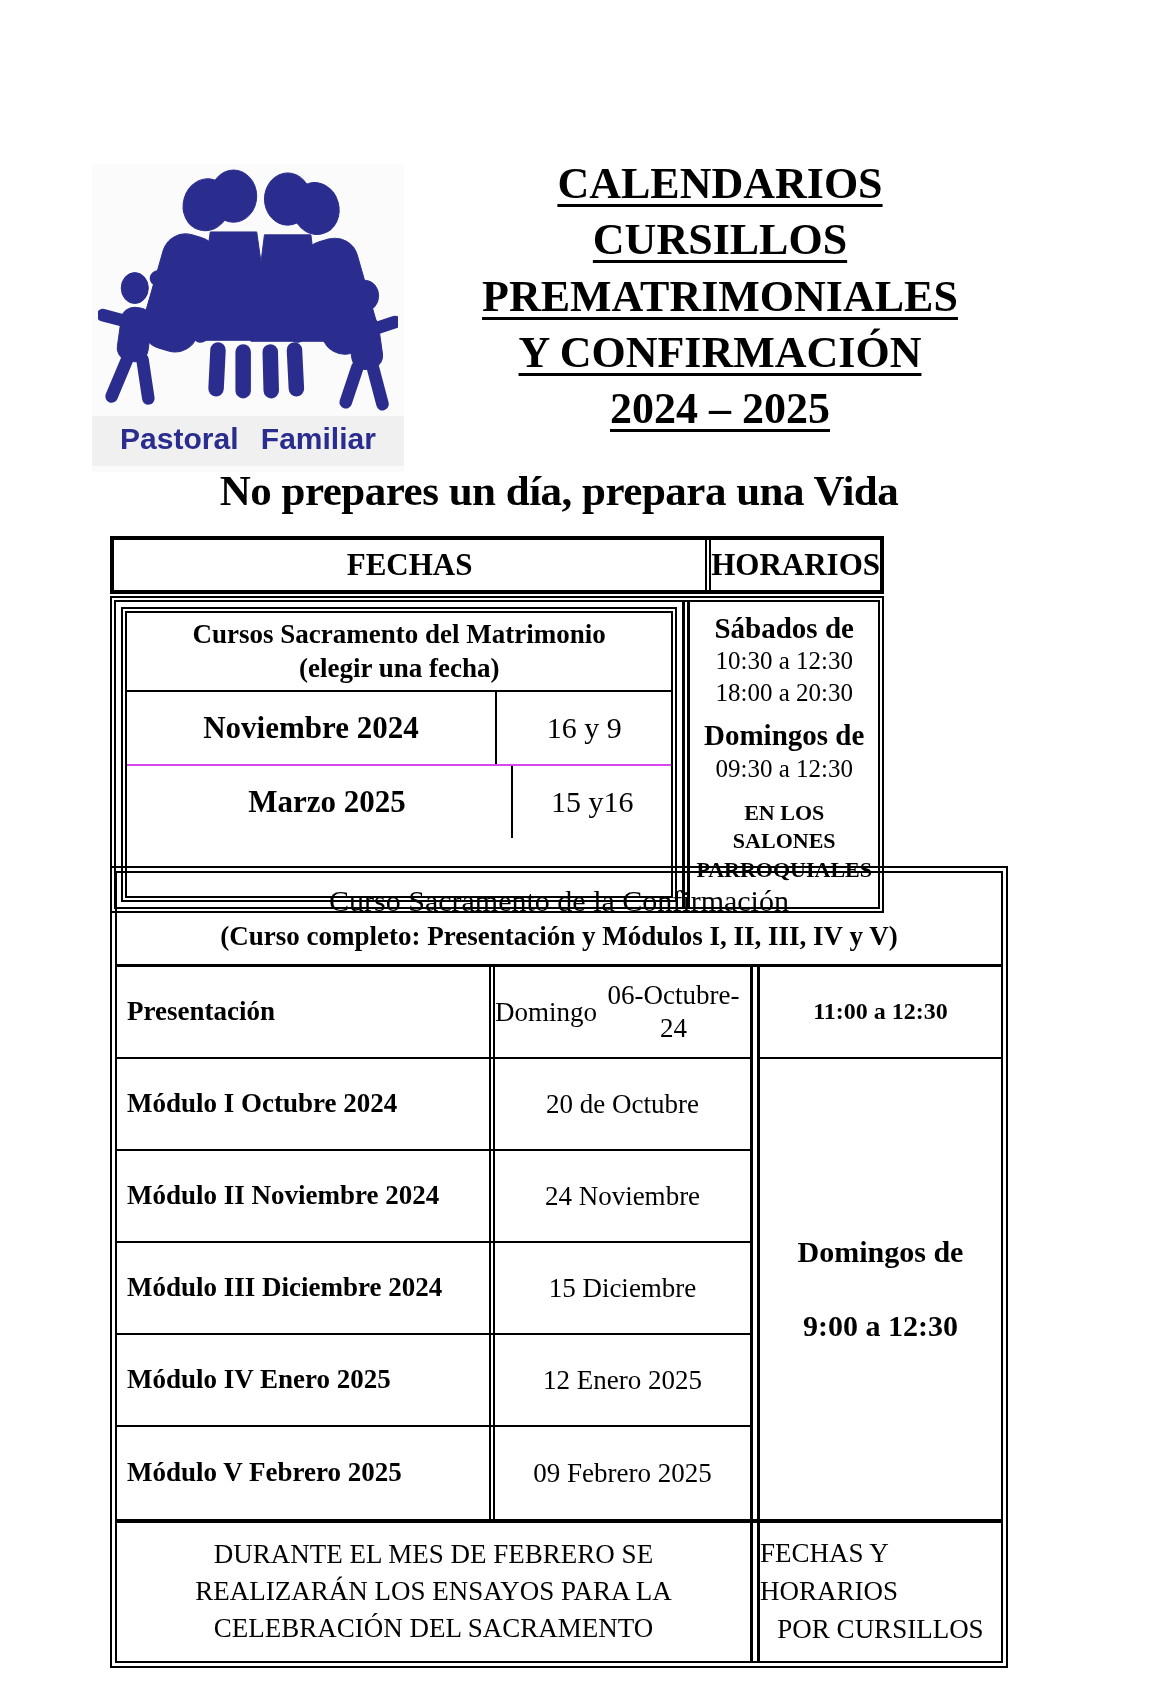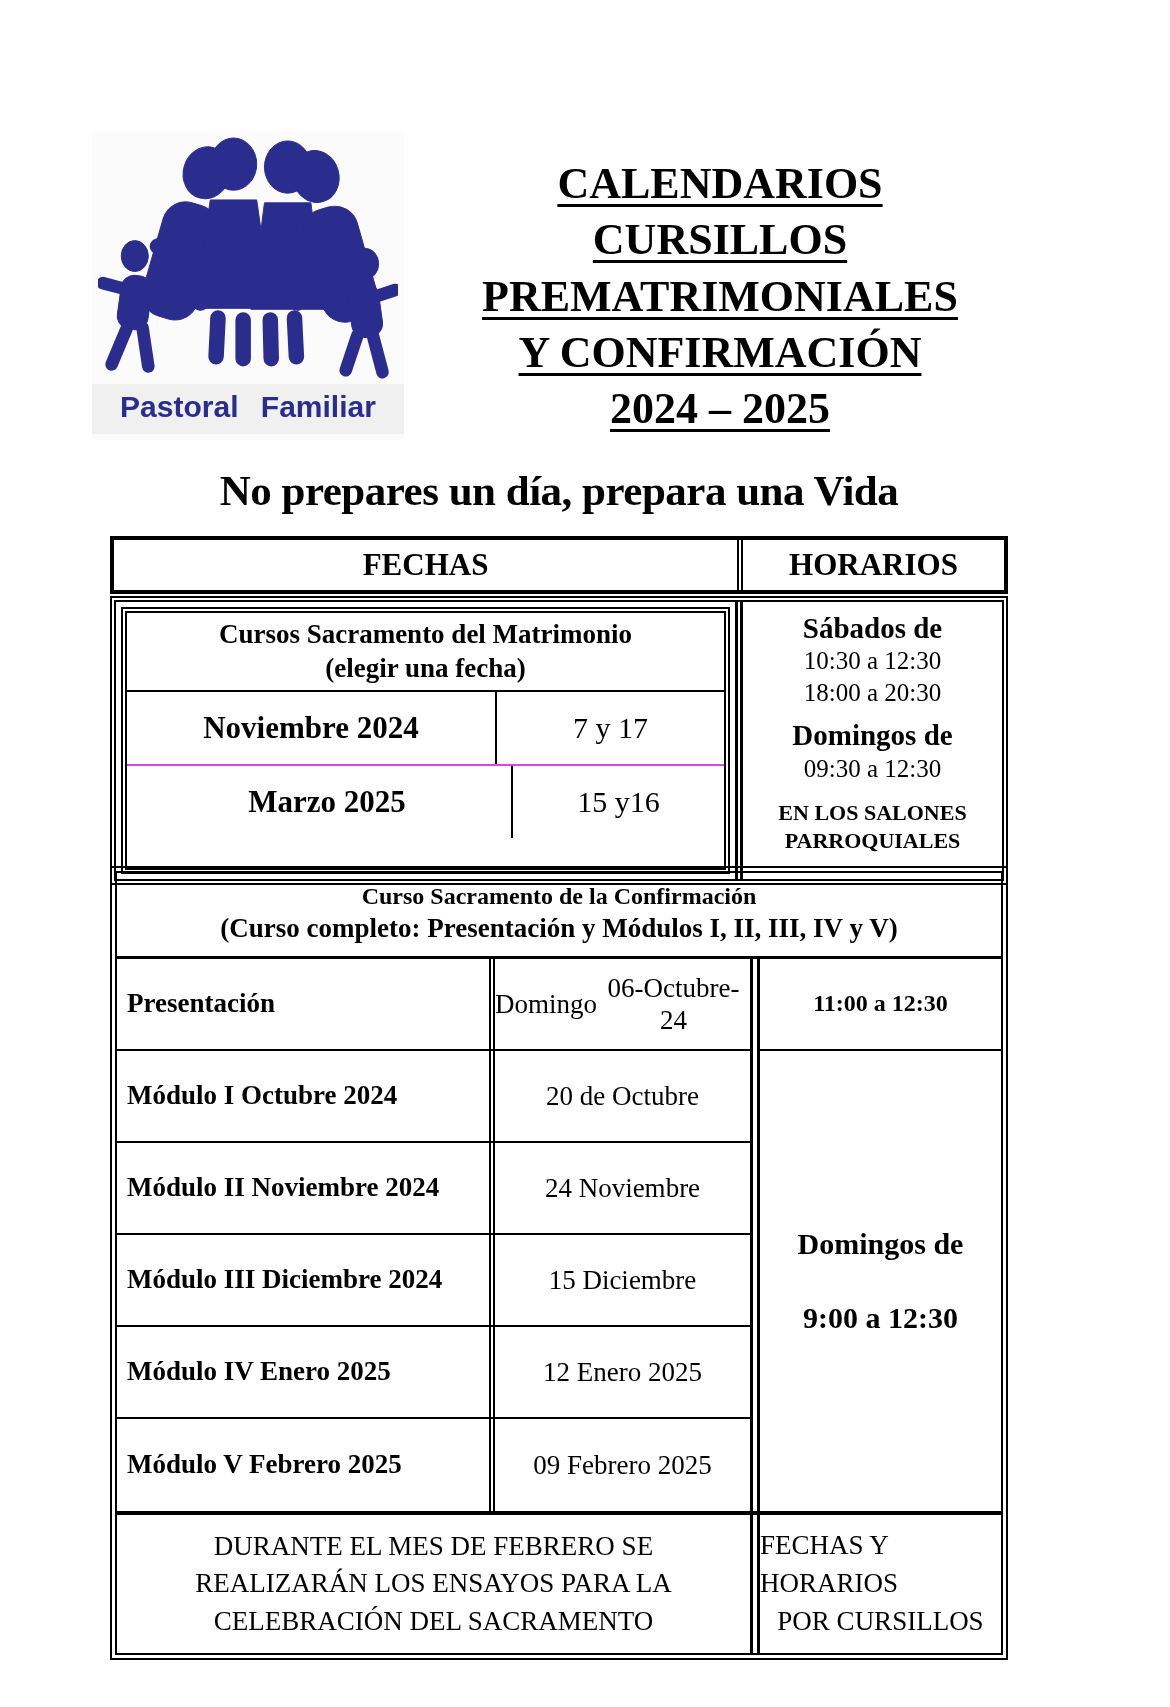--- a/index.html
+++ b/index.html
@@ -8,21 +8,21 @@
     width:1170px; height:1707px;
     margin:0 auto;
     background:#ffffff;
     color:#000;
     font-family:"Liberation Serif", serif;
     overflow:hidden;
   }
 
   
   .logo-box {
-    position:absolute; left:92px; top:132px; width:312px; height:308px;
+    position:absolute; left:92px; top:164px; width:312px; height:308px;
     background:#fbfbfb;
     display:flex; flex-direction:column; align-items:center;
   }
   .logo-art { width:300px; height:252px; }
   .logo-caption {
     width:100%; background:#f0f0f0;
     font-family:"Liberation Sans", sans-serif;
     font-weight:bold; font-size:30px; color:#2a2d8e;
     text-align:center; word-spacing:14px; padding:6px 0 10px;
   }
@@ -39,42 +39,42 @@
   }
 
   
   .slogan {
     position:absolute; left:110px; top:466px; width:898px;
     text-align:center; font-weight:800; font-size:43px;
     letter-spacing:-0.5px;
   }
 
   
-  .t1 { position:absolute; left:110px; top:536px; width:898px; box-sizing:border-box; }
+  .t1 { position:absolute; left:110px; top:536px; width:774px; box-sizing:border-box; }
   .t1-header { display:flex; border:4px solid #000; box-sizing:border-box; height:58px; }
   .t1-h-left  { width:629px; border-right:6px double #000; display:flex; align-items:center; justify-content:center; font-weight:bold; font-size:31px; box-sizing:border-box; }
   .t1-h-right { flex:1; display:flex; align-items:center; justify-content:center; font-weight:bold; font-size:31px; }
   .t1-body { display:flex; border:6px double #000; margin-top:2px; box-sizing:border-box; }
   .t1-b-left { width:627px; border-right:8px double #000; padding:5px; box-sizing:border-box; }
   .mat-box { border:6px double #000; height:100%; box-sizing:border-box; }
   .mat-title { text-align:center; font-weight:bold; font-size:27px; line-height:1.25; padding:5px 0 4px; border-bottom:2px solid #000; }
   .mat-row { display:flex; height:72px; }
   .mat-row + .mat-row { border-top:2px solid #d946ef;padding-left:16px; }
   .mat-month { width:368px; display:flex; align-items:center; justify-content:center; font-weight:bold; font-size:31px; box-sizing:border-box; }
   .mat-days  { flex:1; border-left:2px solid #000; display:flex; align-items:center; justify-content:center; font-size:30px; }
   .t1-b-right { flex:1; text-align:center; padding:10px 6px 23px; }
   .sched-label { font-weight:bold; font-size:29px; line-height:1.15; }
   .sched-time  { font-size:25px; line-height:1.28; }
   .mt10 { margin-top:10px; }
   .sched-loc { font-weight:bold; font-size:22px; line-height:1.3; margin-top:14px; }
 
   
   .t2 { position:absolute; left:110px; top:866px; width:898px; border:7px double #000; box-sizing:border-box; }
   .t2-header { text-align:center; border-bottom:3px solid #000; padding:8px 0 10px; }
-  .t2-title    { font-weight:bold; font-size:24px; line-height:1.3; }
+  .t2-title    { font-weight:normal; font-size:30px; line-height:1.3; }
   .t2-subtitle { font-weight:bold; font-size:27px; line-height:1.25; }
   .t2-body { display:flex; }
   .t2-lm { width:633px; box-sizing:border-box; }
   .t2-row { display:flex; height:92px; box-sizing:border-box; border-bottom:2px solid #000; }
   .t2-row.first { height:92px; }
   .t2-row.last { border-bottom:none; }
   .t2-label { width:372px; display:flex; align-items:center; padding-left:10px; font-weight:bold; font-size:27px; box-sizing:border-box; }
   .t2-date { flex:1; border-left:6px double #000; display:flex; flex-direction:row; align-items:center; justify-content:center; font-size:27px; text-align:center; line-height:1.2; box-sizing:border-box; }
   .t2-right { flex:1; border-left:10px double #000; display:flex; flex-direction:column; box-sizing:border-box; }
   .t2-r-first { height:92px; border-bottom:2px solid #000; display:flex; align-items:center; justify-content:center; font-weight:bold; font-size:24px; box-sizing:border-box; }
@@ -163,21 +163,21 @@
     </div>
     <div class="t1-body">
       <div class="t1-b-left">
         <div class="mat-box">
           <div class="mat-title">
             <div>Cursos Sacramento del Matrimonio</div>
             <div>(elegir una fecha)</div>
           </div>
           <div class="mat-row">
             <div class="mat-month">Noviembre 2024</div>
-            <div class="mat-days">7 y 17</div>
+            <div class="mat-days">16 y 9</div>
           </div>
           <div class="mat-row">
             <div class="mat-month">Marzo 2025</div>
             <div class="mat-days">15 y16</div>
           </div>
         </div>
       </div>
       <div class="t1-b-right">
         <div class="sched-label">Sábados de</div>
         <div class="sched-time">10:30 a 12:30</div>

